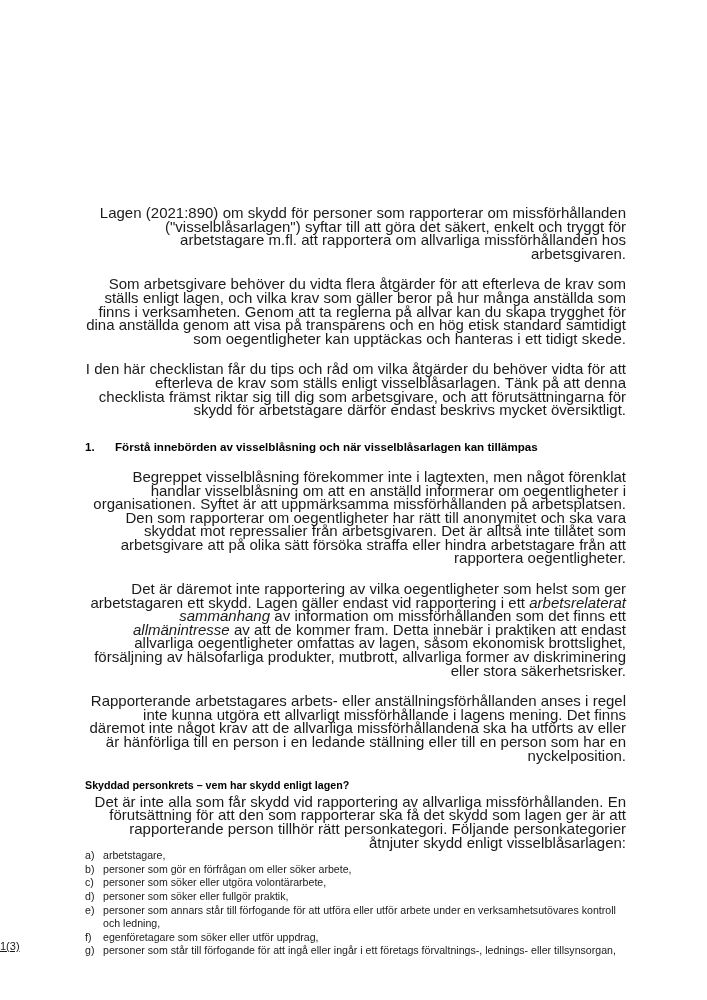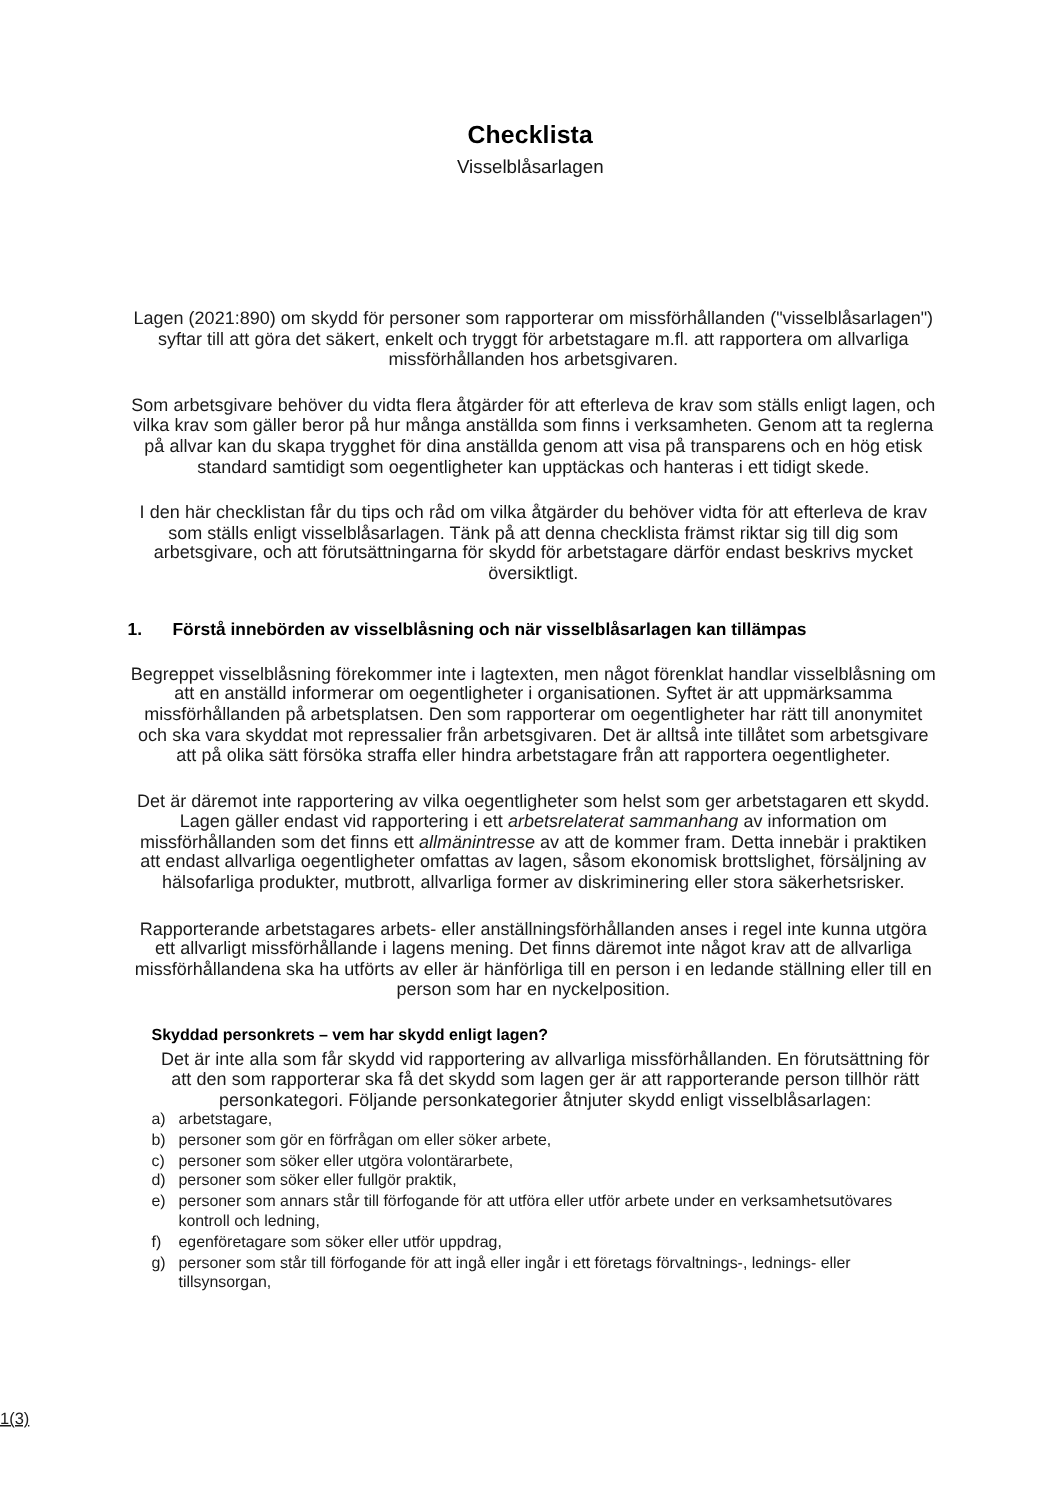--- a/index.html
+++ b/index.html
@@ -48,24 +48,24 @@
 
   
   .content {
     position: absolute;
     left: 85px;
     top: 206px;
     width: 541px;
   }
 
   p.para {
-    font-size: 12px;
+    font-size: 15px;
     line-height: 13.6px;
     margin: 0 0 17px 0;
-    text-align: center;
+    text-align: right;
     color: #1a1a1a;
     word-spacing: 0.1px;
   }
   p.para:last-child { margin-bottom: 0; }
 
   
   .section-heading {
     display: flex;
     align-items: flex-start;
     font-size: 11.6px;
@@ -86,21 +86,21 @@
   h3.subhead {
     font-size: 10.7px;
     font-weight: bold;
     line-height: 13.6px;
     color: #000000;
     margin: 0 0 2px 0;
   }
   .block {
     margin-bottom: 17px;
   }
-  .block:last-child { margin-bottom: 0; margin-left: 16px; }
+  .block:last-child { margin-bottom: 0; }
 
   em.it {
   }
 
   
   ul.letter-list {
     list-style: none;
     margin: 0;
     padding: 0;
   }
@@ -129,24 +129,20 @@
     line-height: 13px;
     color: #1a1a1a;
     text-decoration: underline;
   }
 </style>
 </head>
 <body>
 
 <div class="page">
 
-  <header class="title-block">
-    <h1 class="doc-title">Checklista</h1>
-    <p class="doc-subtitle">Visselblåsarlagen</p>
-  </header>
 
   <main class="content">
 
     <p class="para">Lagen (2021:890) om skydd för personer som rapporterar om missförhållanden ("visselblåsarlagen") syftar till att göra det säkert, enkelt och tryggt för arbetstagare m.fl. att rapportera om allvarliga missförhållanden hos arbetsgivaren.</p>
     <p class="para">Som arbetsgivare behöver du vidta flera åtgärder för att efterleva de krav som ställs enligt lagen, och vilka krav som gäller beror på hur många anställda som finns i verksamheten. Genom att ta reglerna på allvar kan du skapa trygghet för dina anställda genom att visa på transparens och en hög etisk standard samtidigt som oegentligheter kan upptäckas och hanteras i ett tidigt skede.</p>
     <p class="para">I den här checklistan får du tips och råd om vilka åtgärder du behöver vidta för att efterleva de krav som ställs enligt visselblåsarlagen. Tänk på att denna checklista främst riktar sig till dig som arbetsgivare, och att förutsättningarna för skydd för arbetstagare därför endast beskrivs mycket översiktligt.</p>
 
     <h2 class="section-heading">
       <span class="num">1.</span>
       <span class="heading-text">Förstå innebörden av visselblåsning och när visselblåsarlagen kan tillämpas</span>

